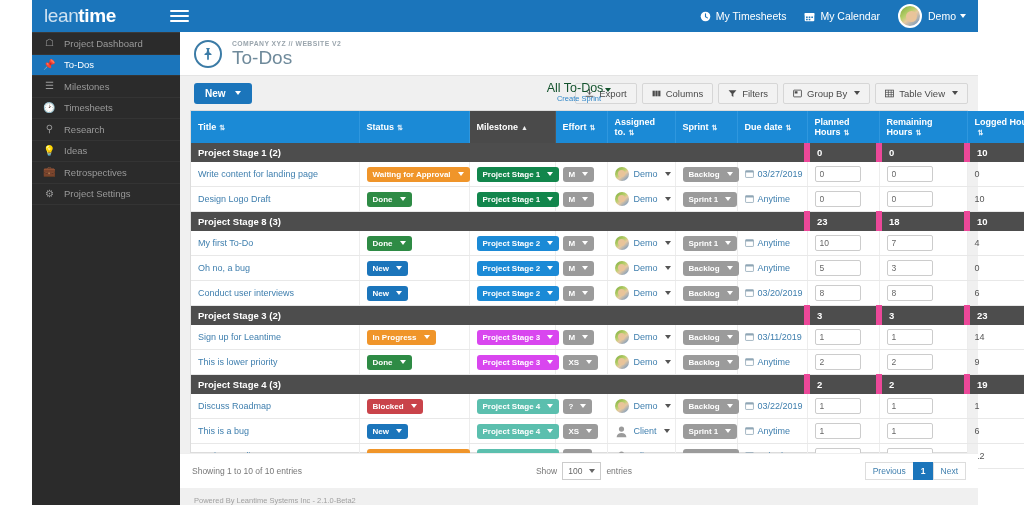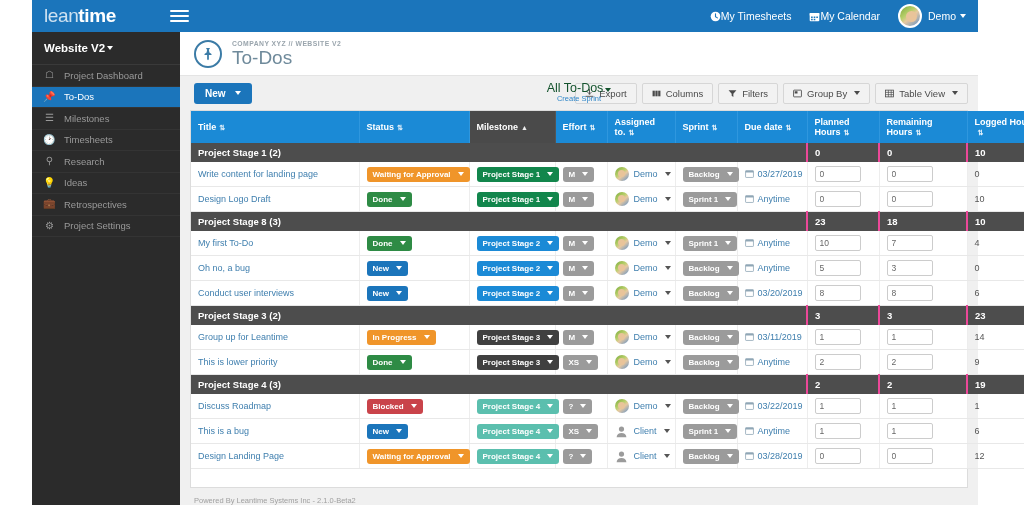--- a/index.html
+++ b/index.html
@@ -14,21 +14,21 @@
   .topbar {
     height: 32px; background: #1b75bb; display: flex; align-items: center;
     flex: 0 0 32px; position: relative;
   }
   .logo { width: 120px; padding-left: 12px; font-size: 19px; letter-spacing: -0.4px; }
   .logo .lean { color: #cfe2f1; font-weight: 300; }
   .logo .time { color: #ffffff; font-weight: 700; }
   .hamburger { margin-left: 18px; display: flex; flex-direction: column; gap: 3px; cursor: pointer; }
   .hamburger span { display: block; width: 19px; height: 2px; background: #ffffff; border-radius: 1px; }
   .topright { margin-left: auto; display: flex; align-items: center; gap: 18px; padding-right: 12px; }
-  .tr-item { display: flex; align-items: center; color: #ffffff; font-size: 10.5px; cursor: pointer; white-space: nowrap; }
+  .tr-item { display: flex; align-items: center; gap: 5px; color: #ffffff; font-size: 10.5px; cursor: pointer; white-space: nowrap; }
   .tr-item svg { display:block; }
   .avatar-wrap { display: flex; align-items: center; gap: 6px; cursor: pointer; }
   .avatar {
     width: 24px; height: 24px; border-radius: 50%; border: 2px solid #ffffff;
     background: linear-gradient(140deg,#7aa93c 0%, #b8cf6a 38%, #e8c9a0 55%, #5b8fc9 100%);
     overflow: hidden; position: relative; flex: 0 0 24px;
   }
   .avatar::after {
     content:""; position:absolute; left:6px; top:5px; width:11px; height:11px;
     border-radius:50%; background:#e9c49a;
@@ -86,40 +86,40 @@
   table { width: 100%; border-collapse: collapse; table-layout: fixed; }
   thead th {
     background: #1b8ad6; color: #ffffff; font-size: 9px; font-weight: bold; text-align: left;
     padding: 6px 7px; vertical-align: middle; height: 32px; border-right: 1px solid #2f97de;
   }
   thead th.sorted { background: #4a4a4a; border-right: 1px solid #555; }
   .sort-ic { display: inline-block; margin-left: 3px; font-size: 7px; opacity: .9; }
 
   tr.group-row td {
     background: #4d4d4d; color: #ffffff; font-size: 9.5px; font-weight: bold;
-    padding: 4px 7px; height: 18px; border-right: 2px solid #ec4899;
+    padding: 4px 7px; height: 18px; border-right: 6px solid #ec4899;
   }
   tr.data-row td {
     border-bottom: 1px solid #e8e8e8; border-right: 1px solid #ededed;
     padding: 4px 7px; height: 21.5px; font-size: 9px; color: #555; vertical-align: middle;
   }
   td.title-cell a { color: #3f7fae; font-size: 9px; text-decoration: none; cursor: pointer; }
 
   .badge {
     display: inline-flex; align-items: center; gap: 5px; color: #fff; font-size: 8px;
     font-weight: bold; padding: 3px 6px; border-radius: 3px; cursor: pointer; white-space: nowrap;
   }
   .badge .cr { border-top-color: #fff; }
   .b-orange { background: #f0952a; text-align: right; }
   .b-green  { background: #2e8b45; text-align: center; }
   .b-blue   { background: #1b75bb; }
   .b-red    { background: #c9434a; }
   .b-ms-green { background: #12864c; }
   .b-ms-blue  { background: #1b8ad6; }
-  .b-ms-yellow{ background: #404040; align-items: center; }
+  .b-ms-yellow{ background: #d946ef; align-items: center; }
   .b-ms-teal  { background: #5bbfae; }
   .b-gray   { background: #9b9b9b; }
 
   .cell-flex { display: flex; align-items: center; gap: 5px; }
   .av-sm {
     width: 14px; height: 14px; border-radius: 50%; flex: 0 0 14px;
     background: linear-gradient(140deg,#7aa93c 0%, #b8cf6a 40%, #e8c9a0 58%, #5b8fc9 100%);
     position: relative; overflow: hidden;
   }
   .av-sm::after { content:""; position:absolute; left:3.5px; top:3px; width:7px; height:7px; border-radius:50%; background:#e9c49a; }
@@ -182,24 +182,20 @@
           <span>Demo</span>
             <i class="caret"></i>
         </span>
       </div>
     </div>
   </div>
 
   <div class="body">
 
     <div class="sidebar">
-      <div class="proj-select">
-        <span>Website V2</span>
-          <i class="caret"></i>
-      </div>
       <div class="nav">
         <div class="nav-item">
           <span class="ic">☖</span>
           <span>Project Dashboard</span>
         </div>
         <div class="nav-item active">
           <span class="ic">📌</span>
           <span>To-Dos</span>
         </div>
         <div class="nav-item">
@@ -527,21 +523,21 @@
                 <td><input class="hr-input" type="text" value="8" style=""></td>
                 <td style="border-right: none;">6</td>
               </tr>
               <tr class="group-row">
                 <td colspan="7">Project Stage 3 (2)</td>
                 <td>3</td>
                 <td>3</td>
                 <td style="border-right: none;">23</td>
               </tr>
               <tr class="data-row">
-                <td class="title-cell"><a>Group up for Leantime</a></td>
+                <td class="title-cell"><a>Sign up for Leantime</a></td>
                 <td><span class="badge b-orange">
                     <span>In Progress</span>
                     <i class="caret cr"></i>
                   </span></td>
                 <td><span class="badge b-ms-yellow">
                     <span>Project Stage 3</span>
                     <i class="caret cr"></i>
                   </span></td>
                 <td><span class="badge b-gray">
                     <span>M</span>
@@ -736,17 +732,33 @@
                   </span>
                 </td>
                 <td><input class="hr-input" type="text" value="0" style=""></td>
                 <td><input class="hr-input" type="text" value="0" style=""></td>
                 <td style="border-right: none;">12</td>
               </tr>
             </tbody>
         </table>
       </div>
 
+      <div class="tfoot">
+        <div class="showing">Showing 1 to 10 of 10 entries</div>
+        <div class="show-entries">
+          <span>Show</span>
+          <div class="sel-box">
+            <span>100</span>
+              <i class="caret"></i>
+          </div>
+          <span>entries</span>
+        </div>
+        <div class="pager">
+          <div class="pg">Previous</div>
+          <div class="pg active">1</div>
+          <div class="pg">Next</div>
+        </div>
+      </div>
 
       <div class="powered">Powered By Leantime Systems Inc - 2.1.0-Beta2</div>
     </div>
   </div>
 </div>
 
 </body></html>

